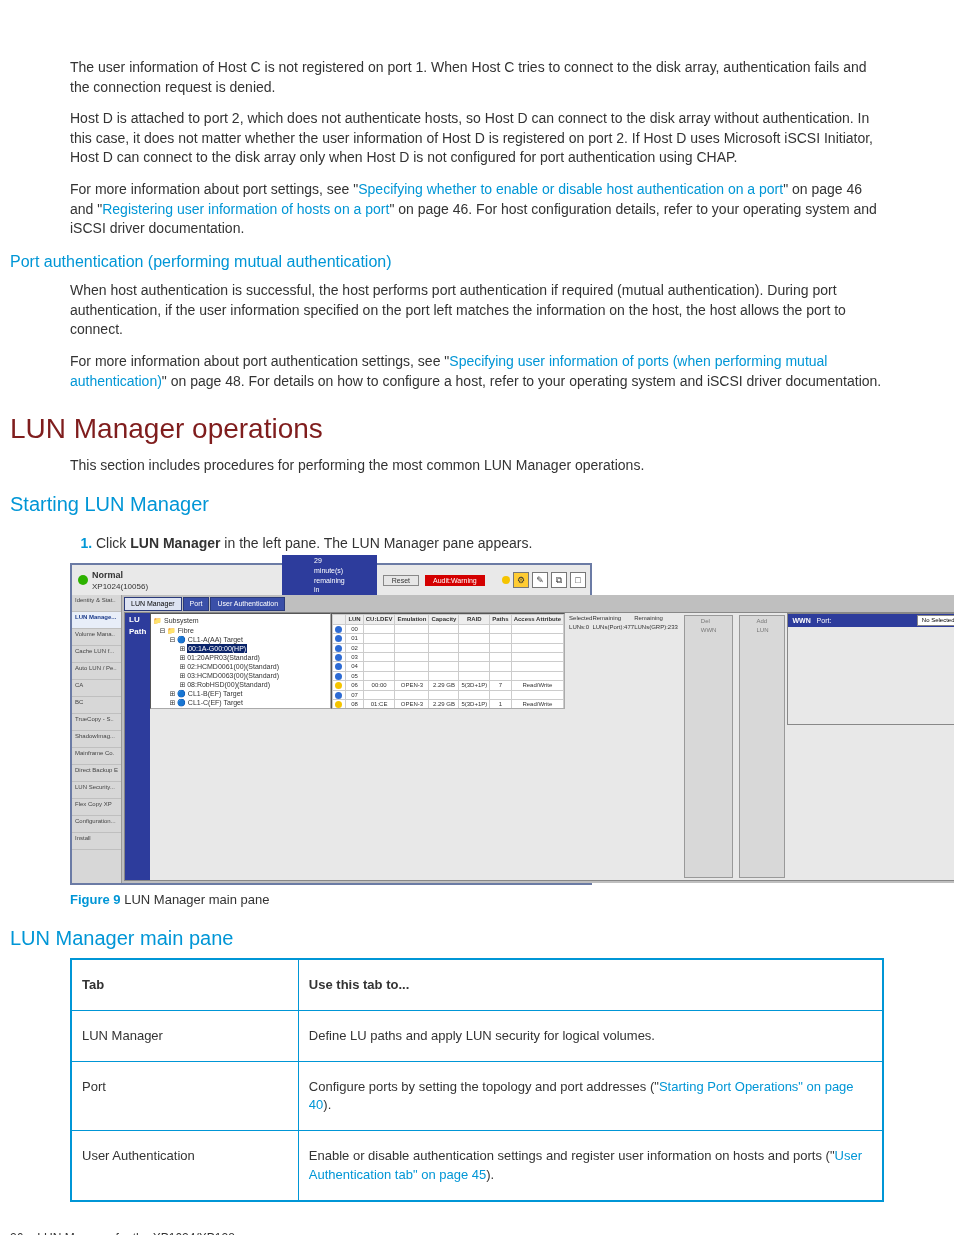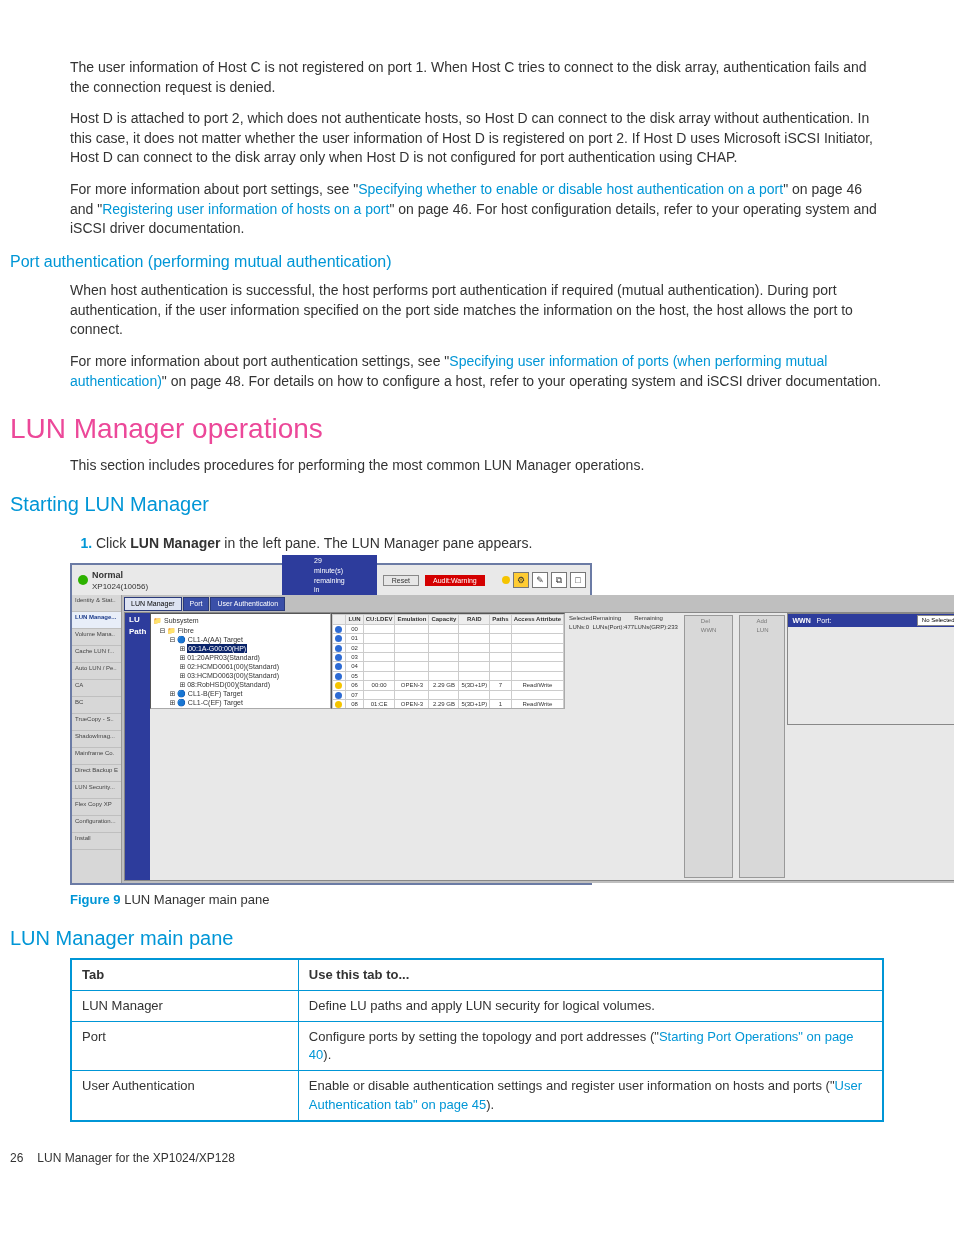--- a/index.html
+++ b/index.html
@@ -6,32 +6,32 @@
     font-family: Arial, Helvetica, sans-serif;
     font-size: 14px;
     color: #333;
     margin: 0;
     padding: 50px 70px 40px 70px;
     width: 814px;
     line-height: 1.4;
   }
   p { margin: 8px 0 12px 0; }
   a { color: #0096d6; text-decoration: none; }
-  .h1 { color: #ec4899; font-size: 28px; font-weight: normal; margin: 18px 0 8px -60px; }
+  .h1 { color: #7f1d1d; font-size: 28px; font-weight: normal; margin: 18px 0 8px -60px; }
   .h2 { color: #0096d6; font-size: 20px; font-weight: normal; margin: 14px 0 6px -60px; }
   .h3 { color: #0096d6; font-size: 16px; font-weight: normal; margin: 12px 0 6px -60px; }
   .indent { margin-left: 0; }
   ol.proc { margin: 16px 0 10px 0; padding-left: 26px; }
   ol.proc li::marker { color: #0096d6; font-weight: bold; }
   .fig-caption { font-size: 13px; margin: 6px 0 10px 0; }
   .fig-caption .label { color: #0096d6; font-weight: bold; }
   .tbl-caption { font-size: 13px; margin: 12px 0 6px 0; }
   .tbl-caption .label { color: #0096d6; font-weight: bold; }
   table.doc { border-collapse: collapse; width: 100%; margin: 4px 0 18px 0; border: 2px solid #0096d6; }
-  table.doc th, table.doc td { border: 1px solid #0096d6; padding: 6px 10px; text-align: left; vertical-align: top; font-size: 13px; }
+  table.doc th, table.doc td { border: 1px solid #0096d6; padding: 16px 10px; text-align: left; vertical-align: top; font-size: 13px; }
   table.doc th { font-weight: bold; }
   .footer { font-size: 12px; margin-top: 28px; margin-left: -60px; }
   .page-no { display: inline-block; width: 24px; }
   
   .shot {
     width: 518px; height: 318px;
     border: 2px solid #6b7ba5;
     background: #c3c3c3;
     font-family: Tahoma, Arial, sans-serif;
     font-size: 8px;
@@ -92,21 +92,21 @@
 <div class="indent">
   <p>The user information of Host C is not registered on port 1. When Host C tries to connect to the disk array, authentication fails and the connection request is denied.</p>
   <p>Host D is attached to port 2, which does not authenticate hosts, so Host D can connect to the disk array without authentication. In this case, it does not matter whether the user information of Host D is registered on port 2. If Host D uses Microsoft iSCSI Initiator, Host D can connect to the disk array only when Host D is not configured for port authentication using CHAP.</p>
   <p>
     <span>For more information about port settings, see "</span><a href="#">Specifying whether to enable or disable host authentication on a port</a><span>" on page 46 and "</span><a href="#">Registering user information of hosts on a port</a><span>" on page 46. For host configuration details, refer to your operating system and iSCSI driver documentation.</span>
   </p>
 </div>
 
 <div class="h3">Port authentication (performing mutual authentication)</div>
 <div class="indent">
-  <p>When host authentication is successful, the host performs port authentication if required (mutual authentication). During port authentication, if the user information specified on the port side matches the information on the host, the host allows the port to connect.</p>
+  <p>When host authentication is successful, the host performs port authentication if required (mutual authentication). During port authentication, if the user information specified on the port left matches the information on the host, the host allows the port to connect.</p>
   <p>
     <span>For more information about port authentication settings, see "</span><a href="#">Specifying user information of ports (when performing mutual authentication)</a><span>" on page 48. For details on how to configure a host, refer to your operating system and iSCSI driver documentation.</span>
   </p>
 </div>
 
 <div class="h1">LUN Manager operations</div>
 <div class="indent">
   <p>This section includes procedures for performing the most common LUN Manager operations.</p>
 </div>
 

